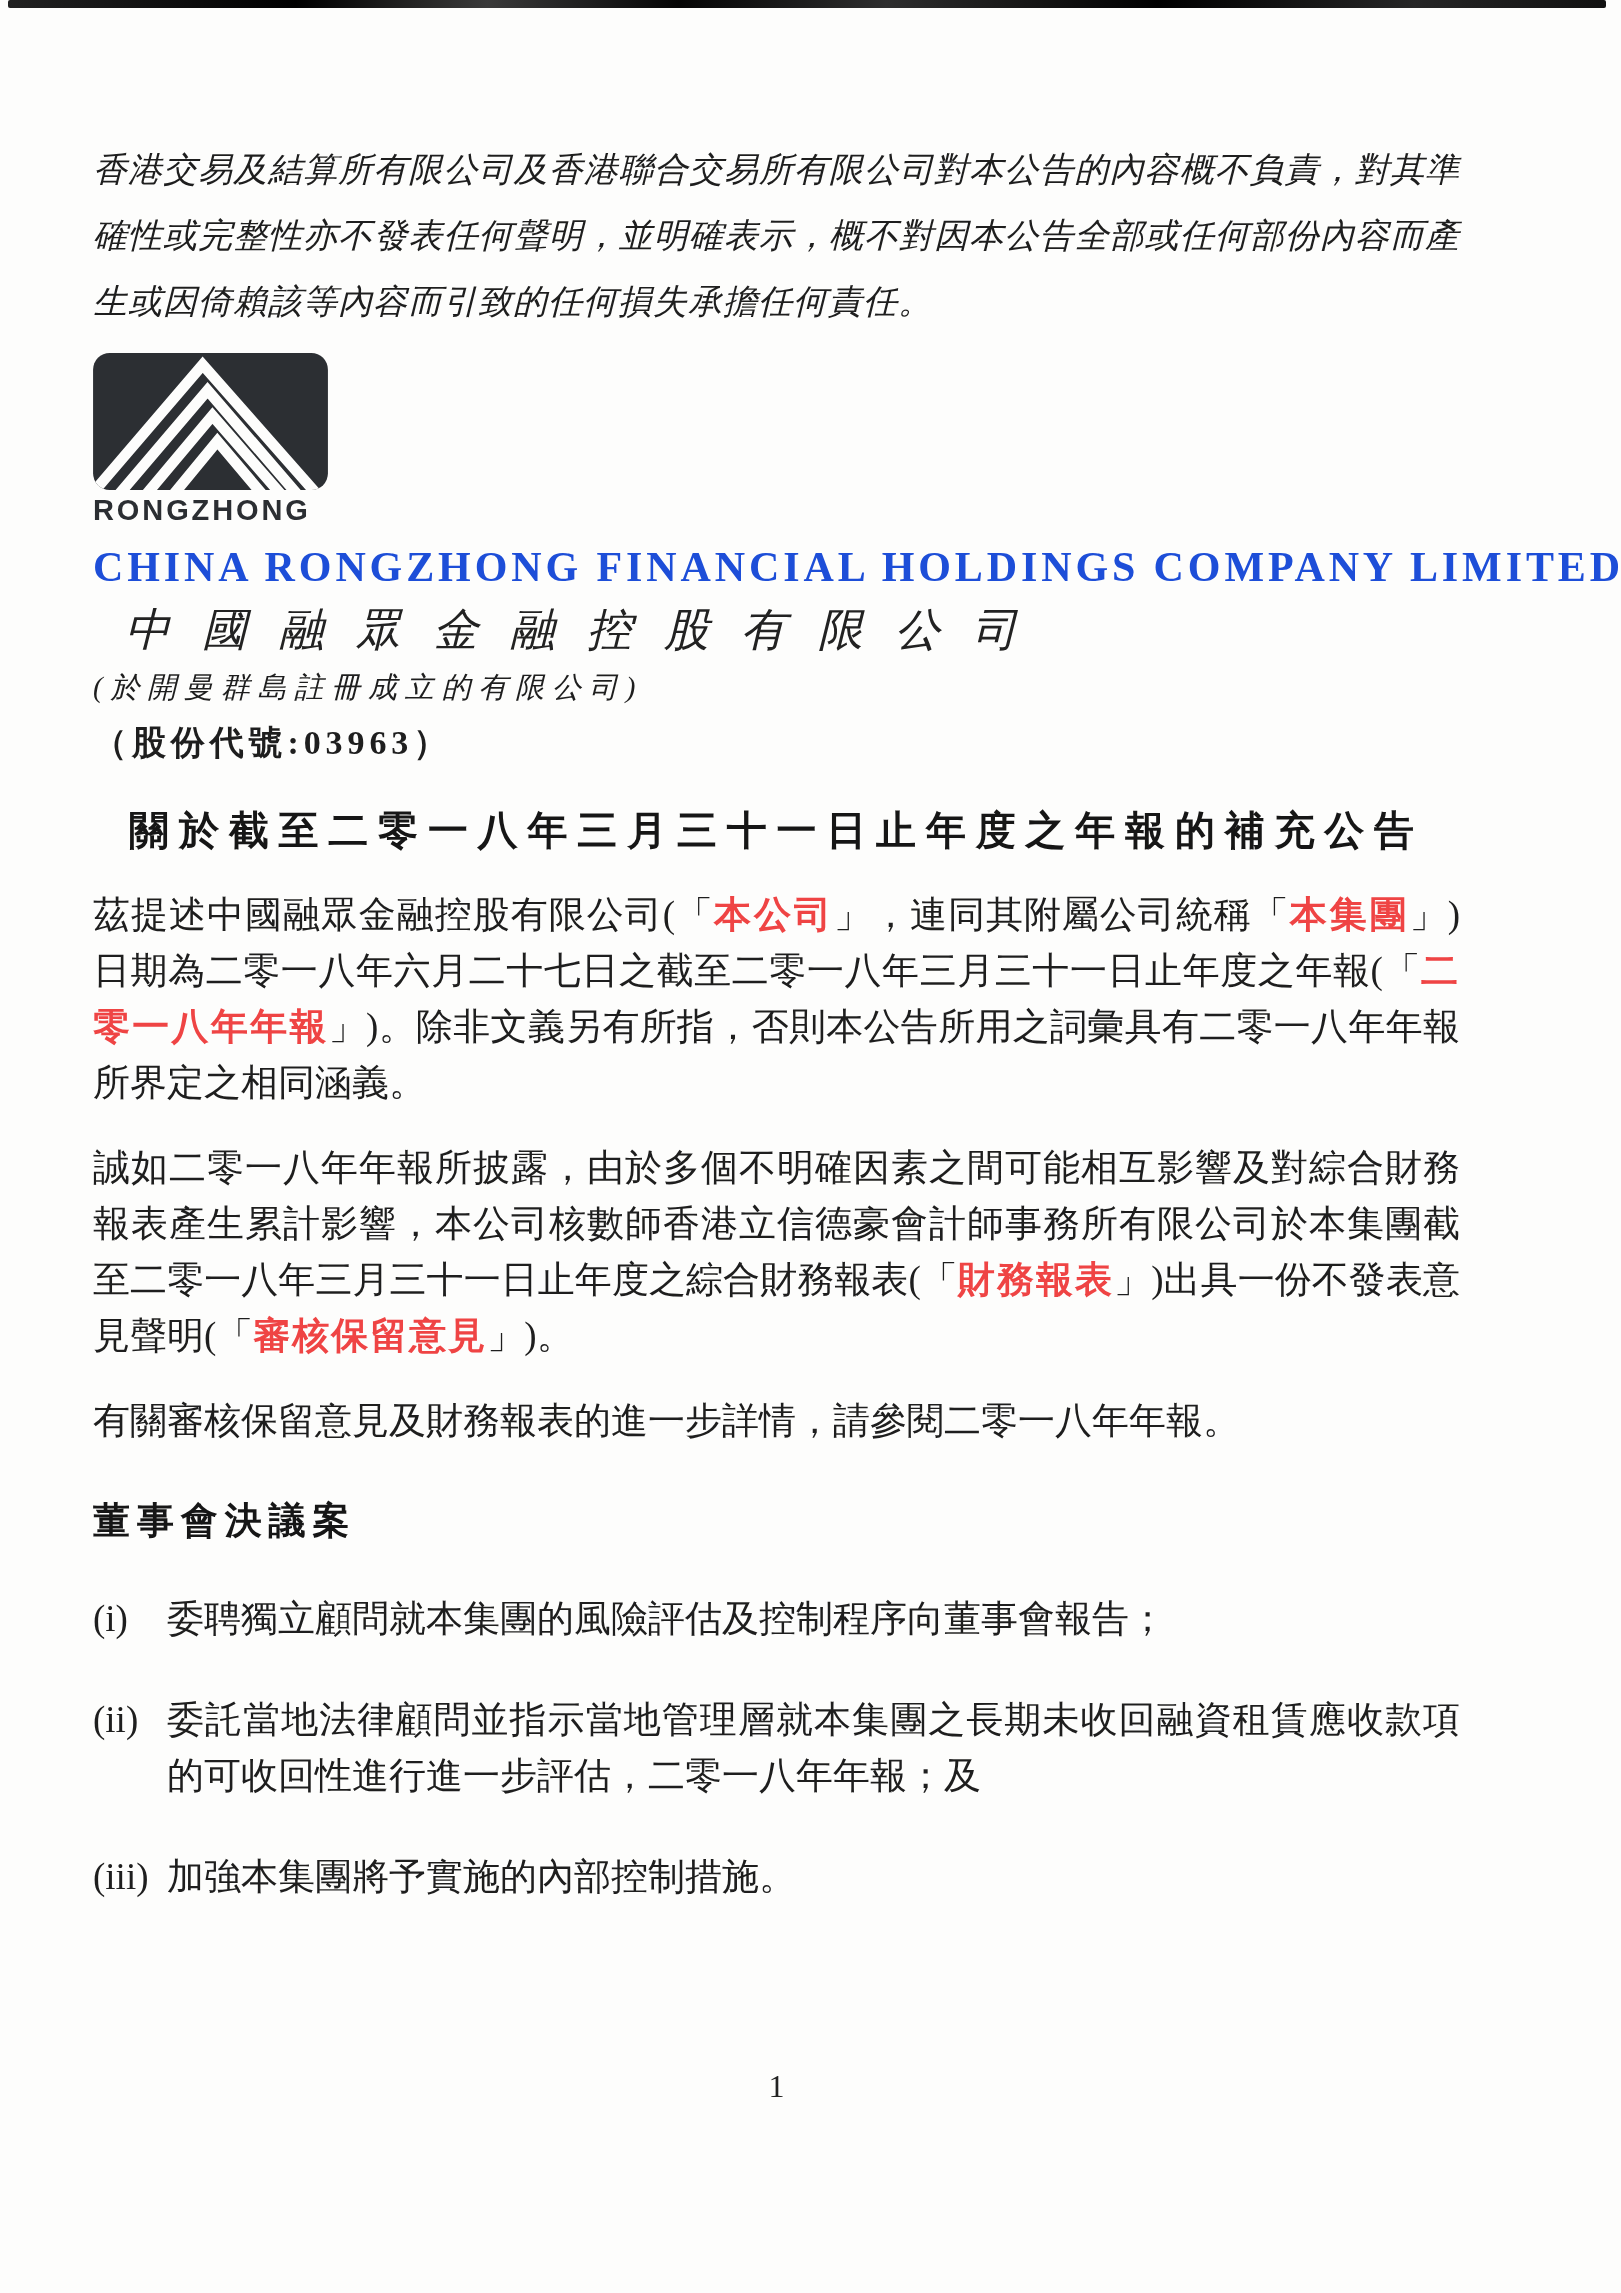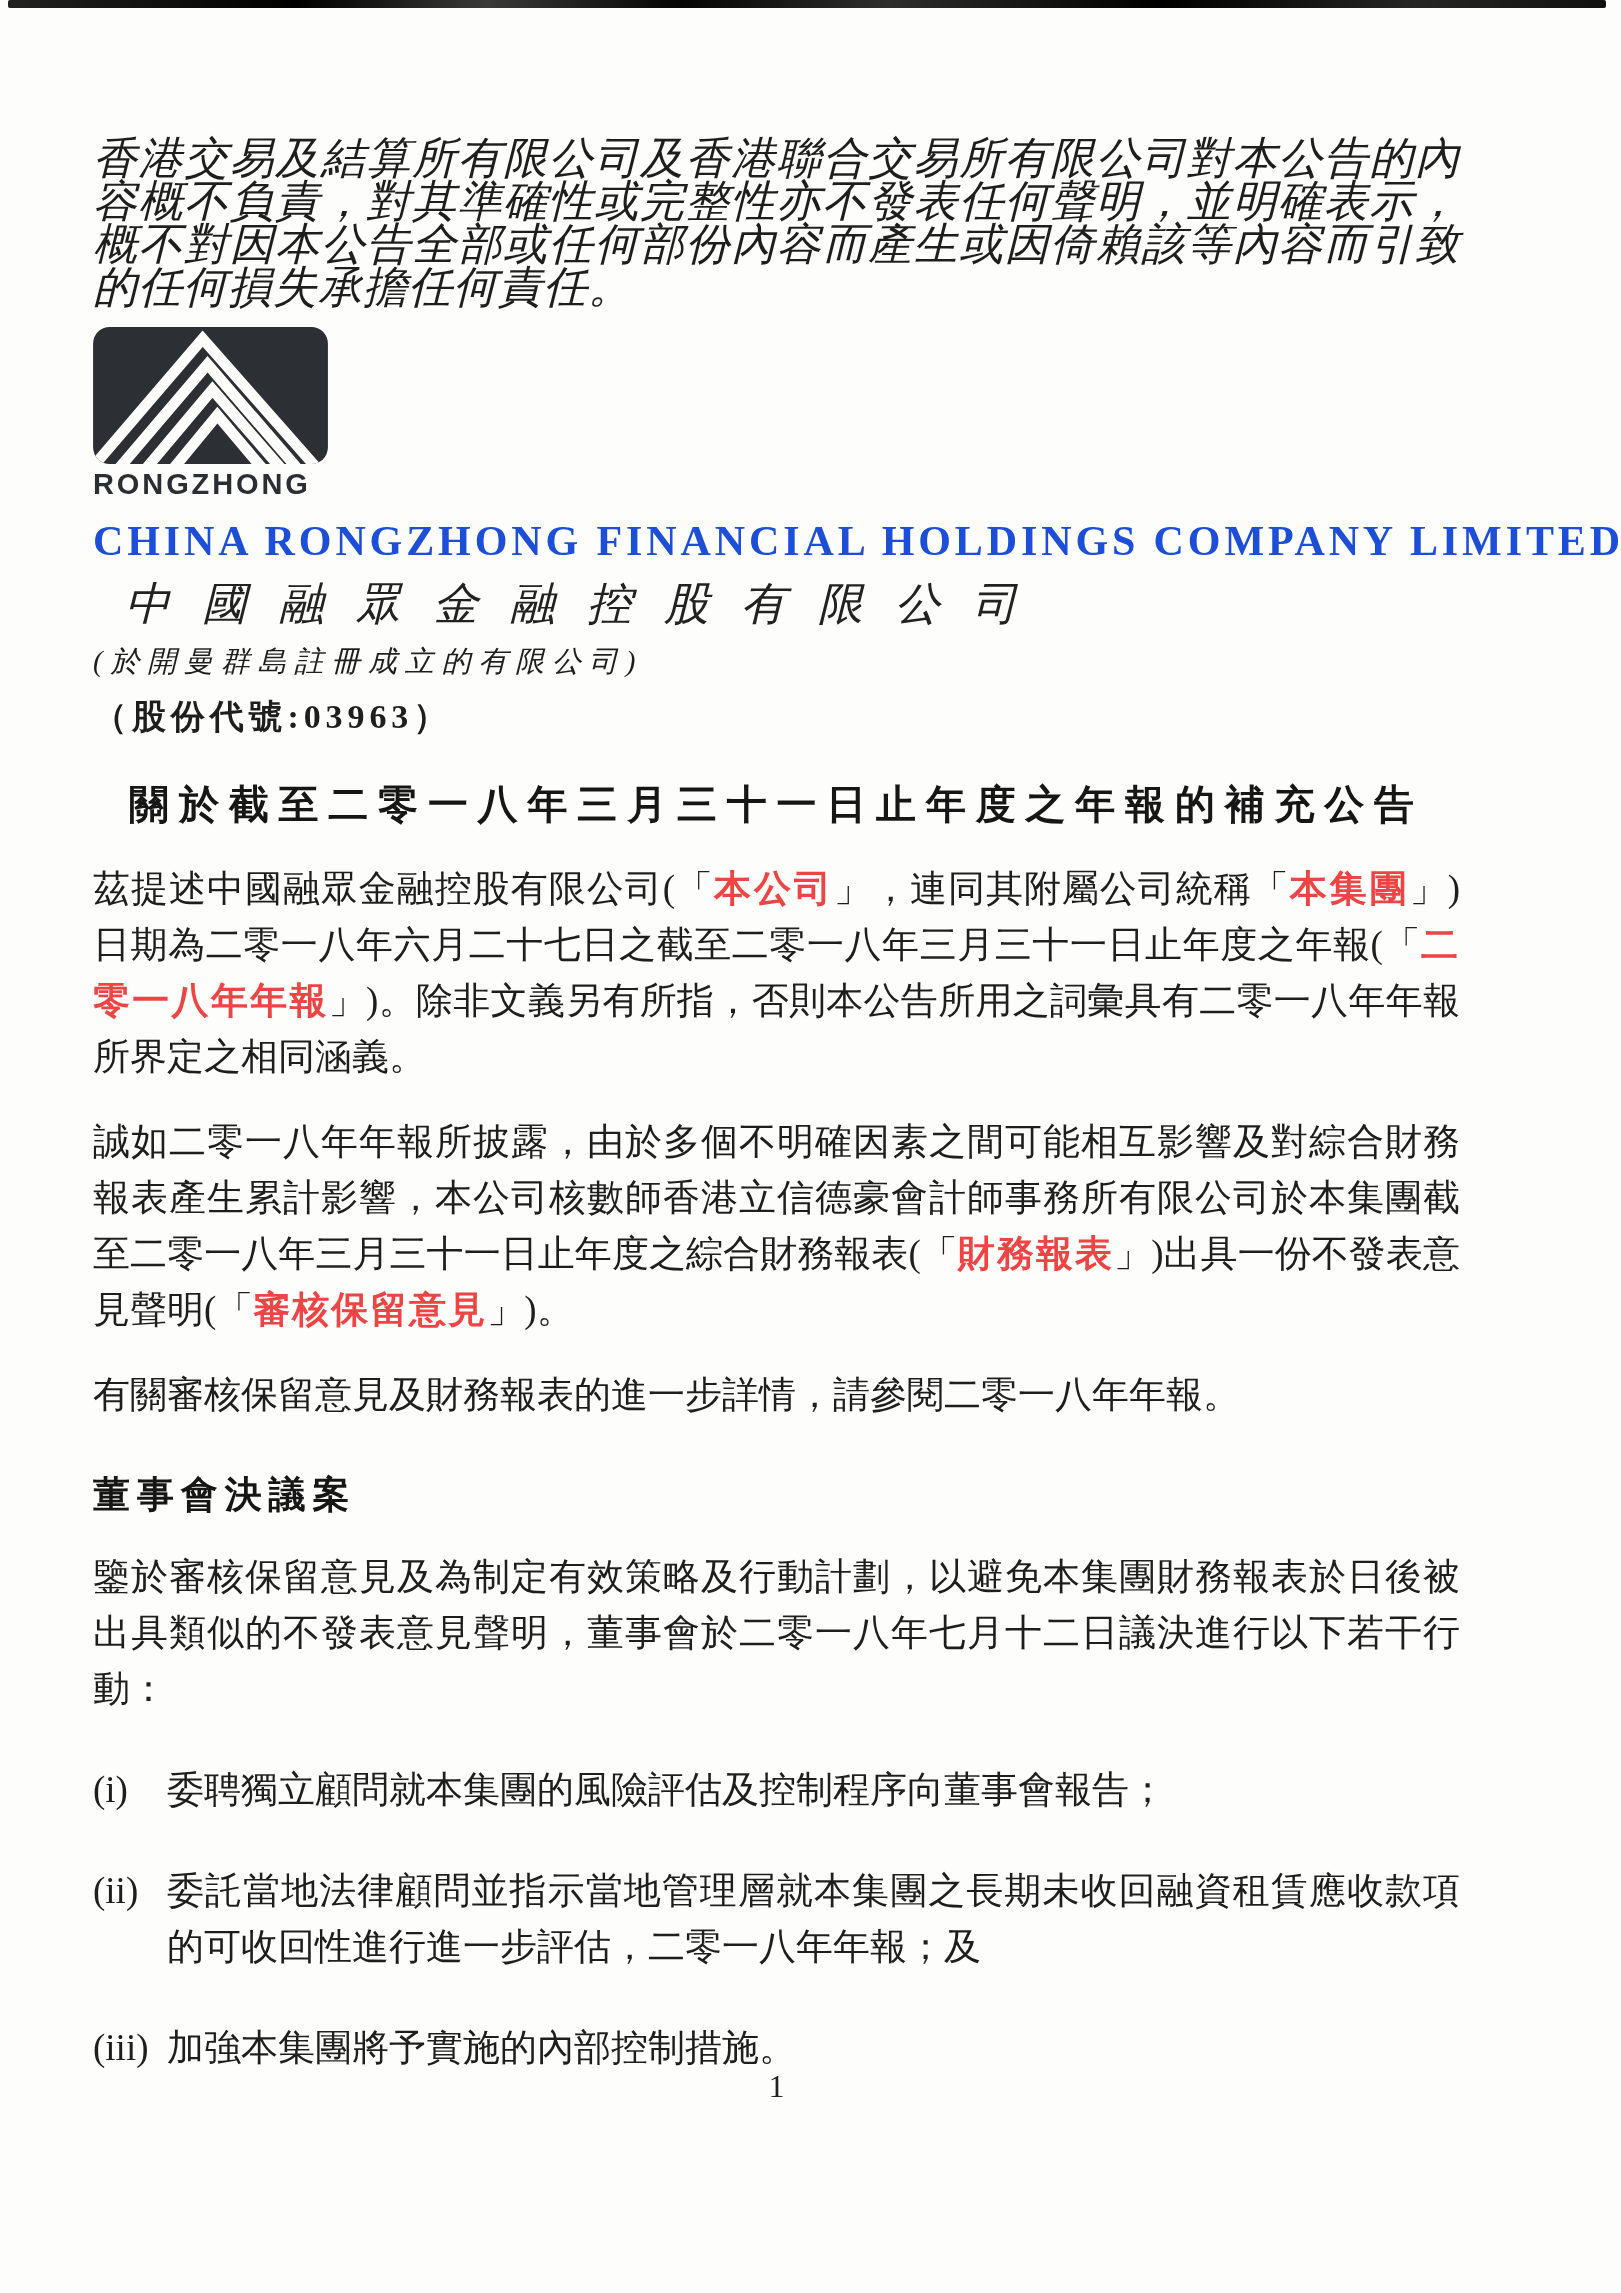--- a/index.html
+++ b/index.html
@@ -14,21 +14,21 @@
   }
   .scan-bar{
     position:absolute;top:0;left:7.8px;width:1598px;height:7.8px;
     background:linear-gradient(90deg,#222 0%,#000 18%,#3a3a3a 30%,#050505 42%,#2e2e2e 55%,#000 72%,#262626 88%,#111 100%);
     border-radius:2px;
   }
   .content{position:absolute;left:93px;top:0;width:1367px;}
   .disclaimer{
     margin:137px 0 0 0;
     font-style:italic;
-    font-size:44px;line-height:43px;
+    font-size:34px;line-height:66px;
     text-align:justify;letter-spacing:1px;
   }
   .center-block{text-align:left;}
   .logo-wrap{margin-top:17.6px;}
   .logo-brand{
     font-family:"Liberation Sans", sans-serif;font-weight:bold;
     font-size:29px;letter-spacing:2.9px;color:#2b2e32;margin-top:0px;
   }
   .name-en{
     margin-top:16px;
@@ -107,21 +107,20 @@
 
     <p class="para"><span>茲提述中國融眾金融控股有限公司(「</span><b>本公司</b><span>」，連同其附屬公司統稱「</span><b>本集團</b><span>」)日期為二零一八年六月二十七日之截至二零一八年三月三十一日止年度之年報(「</span><b>二零一八年年報</b><span>」)。除非文義另有所指，否則本公告所用之詞彙具有二零一八年年報所界定之相同涵義。</span></p>
 
 
     <p class="para"><span>誠如二零一八年年報所披露，由於多個不明確因素之間可能相互影響及對綜合財務報表產生累計影響，本公司核數師香港立信德豪會計師事務所有限公司於本集團截至二零一八年三月三十一日止年度之綜合財務報表(「</span><b>財務報表</b><span>」)出具一份不發表意見聲明(「</span><b>審核保留意見</b><span>」)。</span></p>
 
     <p class="para">有關審核保留意見及財務報表的進一步詳情，請參閱二零一八年年報。</p>
 
     <h2 class="sec-heading">董事會決議案</h2>
 
-    <p class="para">鑒於審核保留意見及為制定有效策略及行動計劃，以避免本集團財務報表於日後被出具類似的不發表意見聲明，董事會於二零一八年七月十二日議決進行以下若干行動：</p>
 
     <div class="list">
 
       <div class="list-item">
         <span class="marker">(i)</span>
         <div class="item-text">委聘獨立顧問就本集團的風險評估及控制程序向董事會報告；</div>
       </div>
 
       <div class="list-item">
         <span class="marker">(ii)</span>

